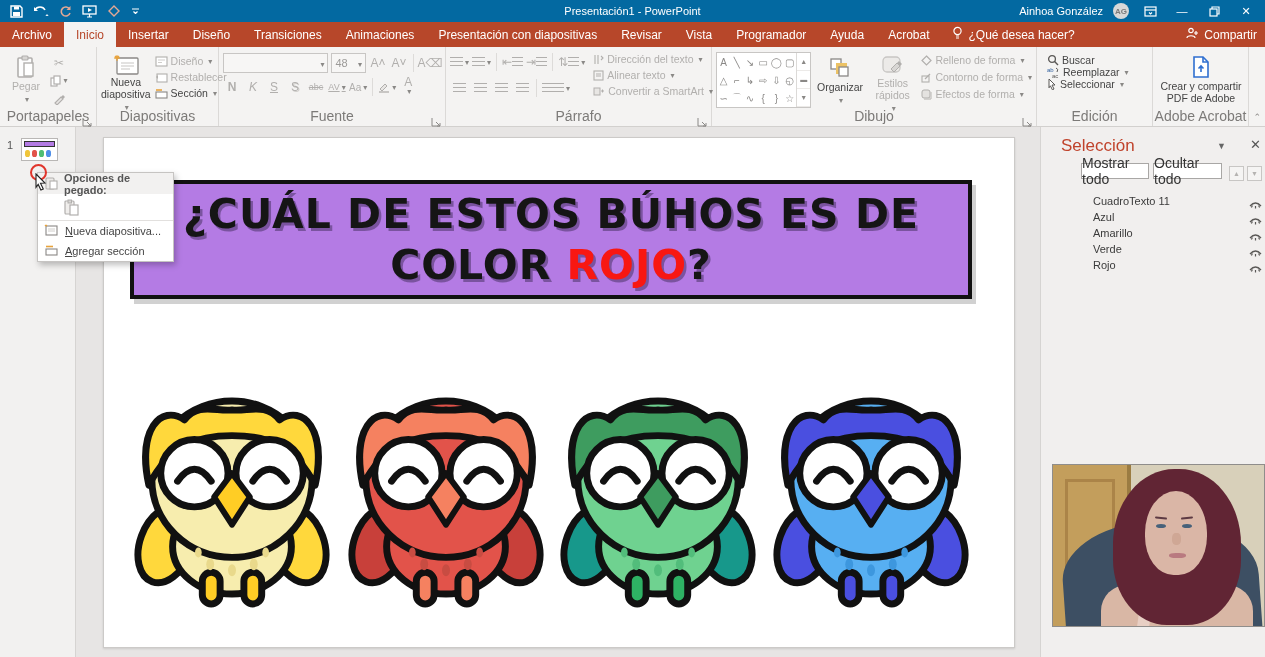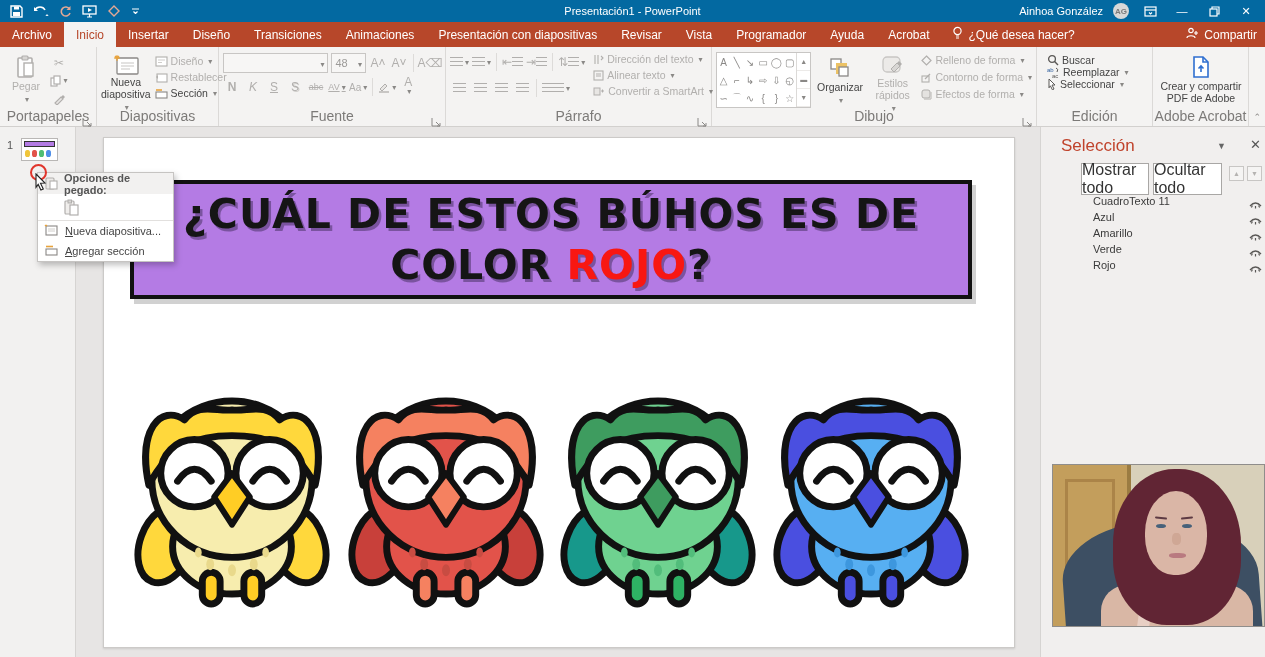--- a/index.html
+++ b/index.html
@@ -103,22 +103,22 @@
   .banner .bl{font-family:"DejaVu Sans",sans-serif;font-weight:800;font-size:41px;line-height:51px;
               letter-spacing:1px;color:#151515;text-shadow:2.5px 2.5px 0 rgba(35,25,55,.4);white-space:nowrap;}
   .owl{position:absolute;top:377px;width:198px;height:240px;}
 
   
   .rightpane{position:absolute;left:1040px;top:127px;width:225px;height:530px;background:#f1efee;
              border-left:1px solid #d6d4d2;}
   .sel-title{position:absolute;left:20px;top:9px;font-size:17px;color:#c0432c;}
   .sel-caret{position:absolute;left:176px;top:14px;font-size:9px;color:#666;}
   .sel-close{position:absolute;left:209px;top:10px;font-size:13px;color:#555;}
-  .sel-btn{position:absolute;top:36px;height:32px;border:1px solid #a9a7a5;background:#fff;
-           font-size:16px;color:#333;display:flex;align-items:center;justify-content:center;}
+  .sel-btn{position:absolute;top:36px;height:16px;border:1px solid #a9a7a5;background:#fff;
+           font-size:14px;color:#333;display:flex;align-items:center;justify-content:center;}
   .sel-btn.show{left:40px;width:68px;}
   .sel-btn.hide{left:112px;width:69px;}
   .mini-arrow{position:absolute;top:39px;width:15px;height:15px;border:1px solid #c8c6c4;background:#f5f4f3;
               display:flex;align-items:center;justify-content:center;font-size:7px;color:#b5b3b1;}
   .mini-arrow.up{left:188px;}
   .mini-arrow.dn{left:206px;}
   .sel-list{position:absolute;left:0;top:66px;right:0;}
   .sel-row{position:relative;height:16px;display:flex;align-items:center;}
   .sel-row .sl{margin-left:52px;font-size:11px;color:#3b3b3b;}
   .sel-row .eye{position:absolute;left:208px;top:3px;}

